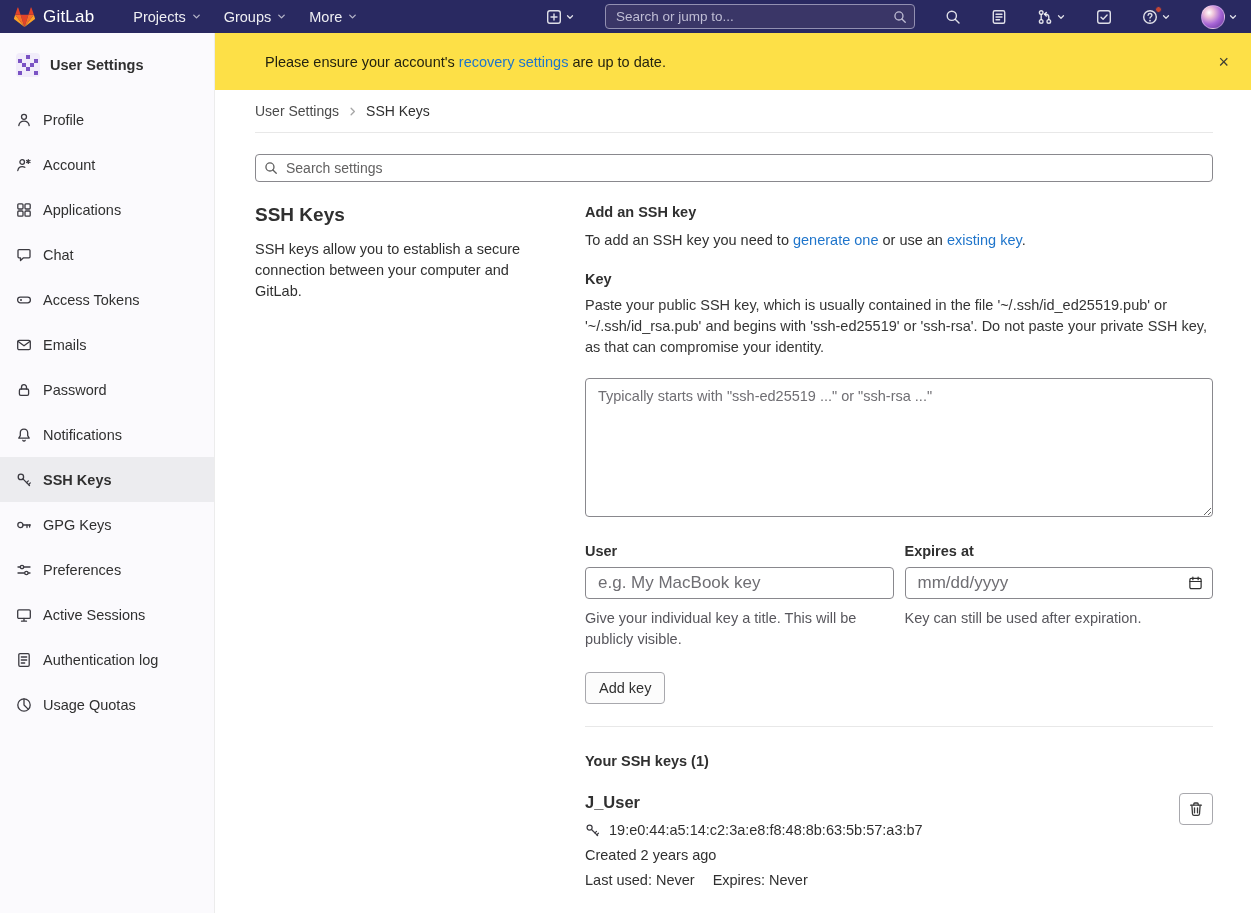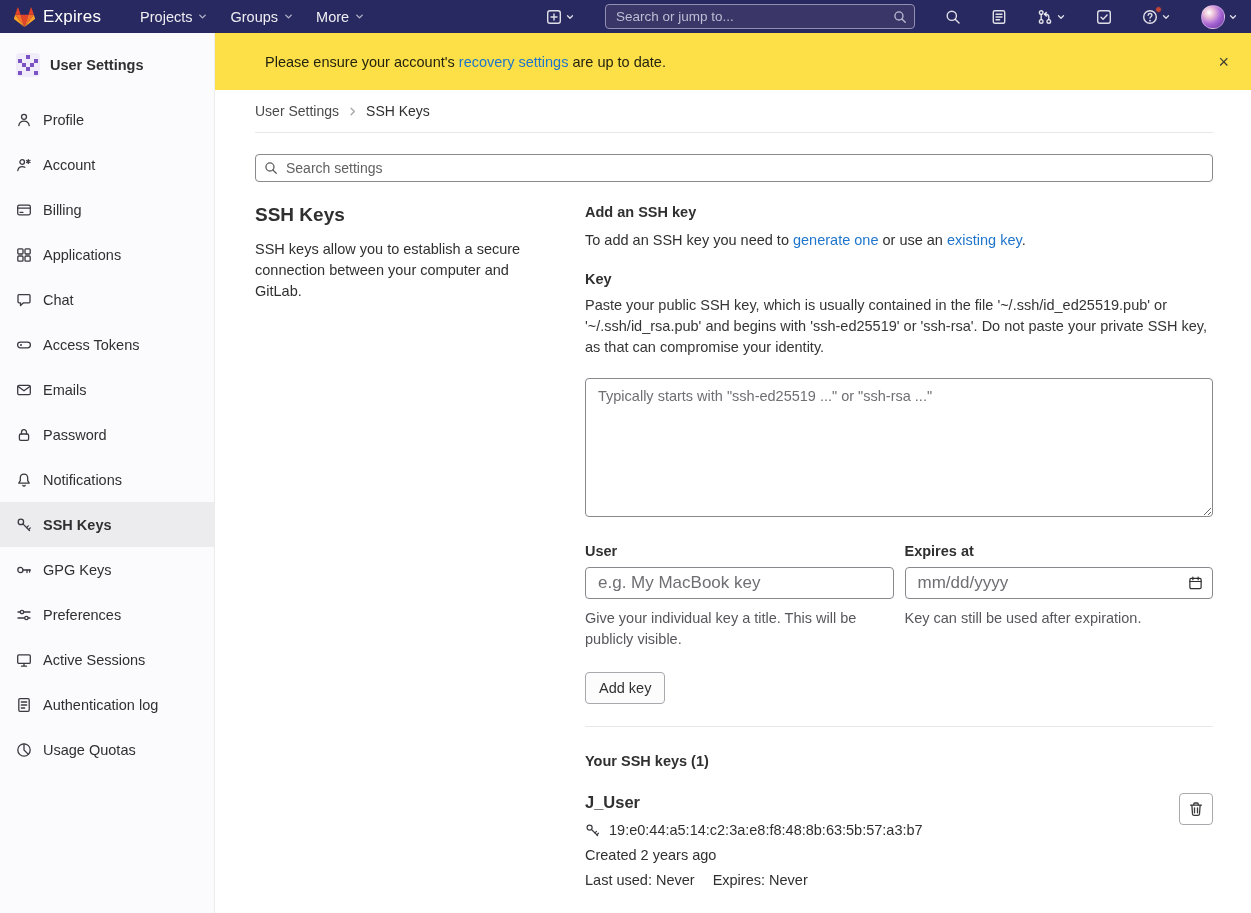--- a/index.html
+++ b/index.html
@@ -159,21 +159,21 @@
   <a class="brand">
     <svg class="tanuki" width="23" height="22" viewBox="0 0 36 36">
       <path fill="#e24329" d="M18 34.2L11.6 14.5h12.8z"></path>
       <path fill="#fc6d26" d="M18 34.2L11.6 14.5H2.7z"></path>
       <path fill="#fca326" d="M2.7 14.5L.8 20.4c-.2.5 0 1.1.5 1.4L18 34.2z"></path>
       <path fill="#e24329" d="M2.7 14.5h8.9L7.8 2.8c-.2-.6-1-.6-1.2 0z"></path>
       <path fill="#fc6d26" d="M18 34.2l6.4-19.7h8.9z"></path>
       <path fill="#fca326" d="M33.3 14.5l1.9 5.9c.2.5 0 1.1-.5 1.4L18 34.2z"></path>
       <path fill="#e24329" d="M33.3 14.5h-8.9l3.8-11.7c.2-.6 1-.6 1.2 0z"></path>
     </svg>
-    <span class="brand-text">Expires</span>
+    <span class="brand-text">GitLab</span>
   </a>
 
   <div class="nav-menu">
     <a class="nav-link">
       <span>Projects</span>
       <svg class="chev" width="11" height="11" viewBox="0 0 12 12" fill="none" stroke="currentColor" stroke-width="1.5" stroke-linecap="round" stroke-linejoin="round">
           <path d="M3 4.5l3 3 3-3"></path>
         </svg>
     </a>
     <a class="nav-link">
@@ -290,30 +290,20 @@
       </li>
       <li>
         <span class="item-icon">
             <svg width="16" height="16" viewBox="0 0 16 16" fill="none" stroke="currentColor" stroke-width="1.3" stroke-linecap="round" stroke-linejoin="round">
               <circle cx="6.2" cy="5" r="2.3"></circle>
               <path d="M1.8 13.5c.5-2.7 2.2-3.9 4.4-3.9 1 0 1.9.2 2.6.7"></path>
               <path d="M12.3 2.6v3.8M10.6 3.5l3.4 2M14 3.5l-3.4 2"></path>
             </svg>
           </span>
         <span>Account</span>
-      </li>
-      <li>
-        <span class="item-icon">
-            <svg width="16" height="16" viewBox="0 0 16 16" fill="none" stroke="currentColor" stroke-width="1.3" stroke-linecap="round" stroke-linejoin="round">
-              <rect x="1.7" y="3.2" width="12.6" height="9.6" rx="1.5"></rect>
-              <path d="M1.7 6.2h12.6"></path>
-              <path d="M4 10.3h3"></path>
-            </svg>
-          </span>
-        <span>Billing</span>
       </li>
       <li>
         <span class="item-icon">
             <svg width="16" height="16" viewBox="0 0 16 16" fill="none" stroke="currentColor" stroke-width="1.3" stroke-linejoin="round">
               <rect x="1.8" y="1.8" width="5.2" height="5.2" rx="1"></rect>
               <rect x="9" y="1.8" width="5.2" height="5.2" rx="1"></rect>
               <rect x="1.8" y="9" width="5.2" height="5.2" rx="1"></rect>
               <rect x="9" y="9" width="5.2" height="5.2" rx="1"></rect>
             </svg>
           </span>

